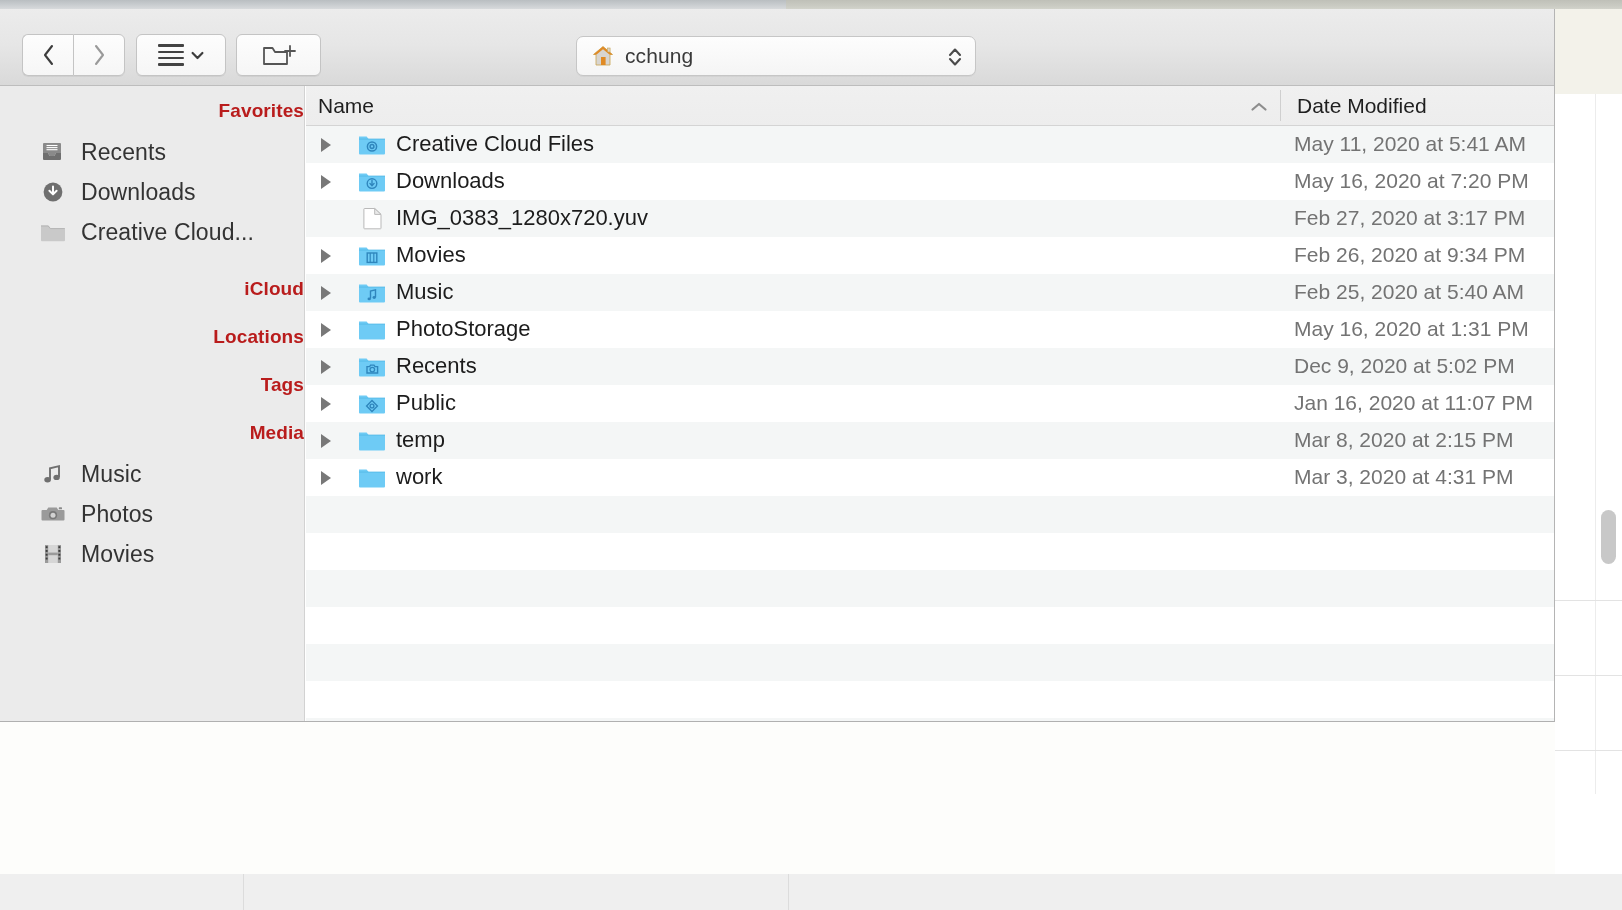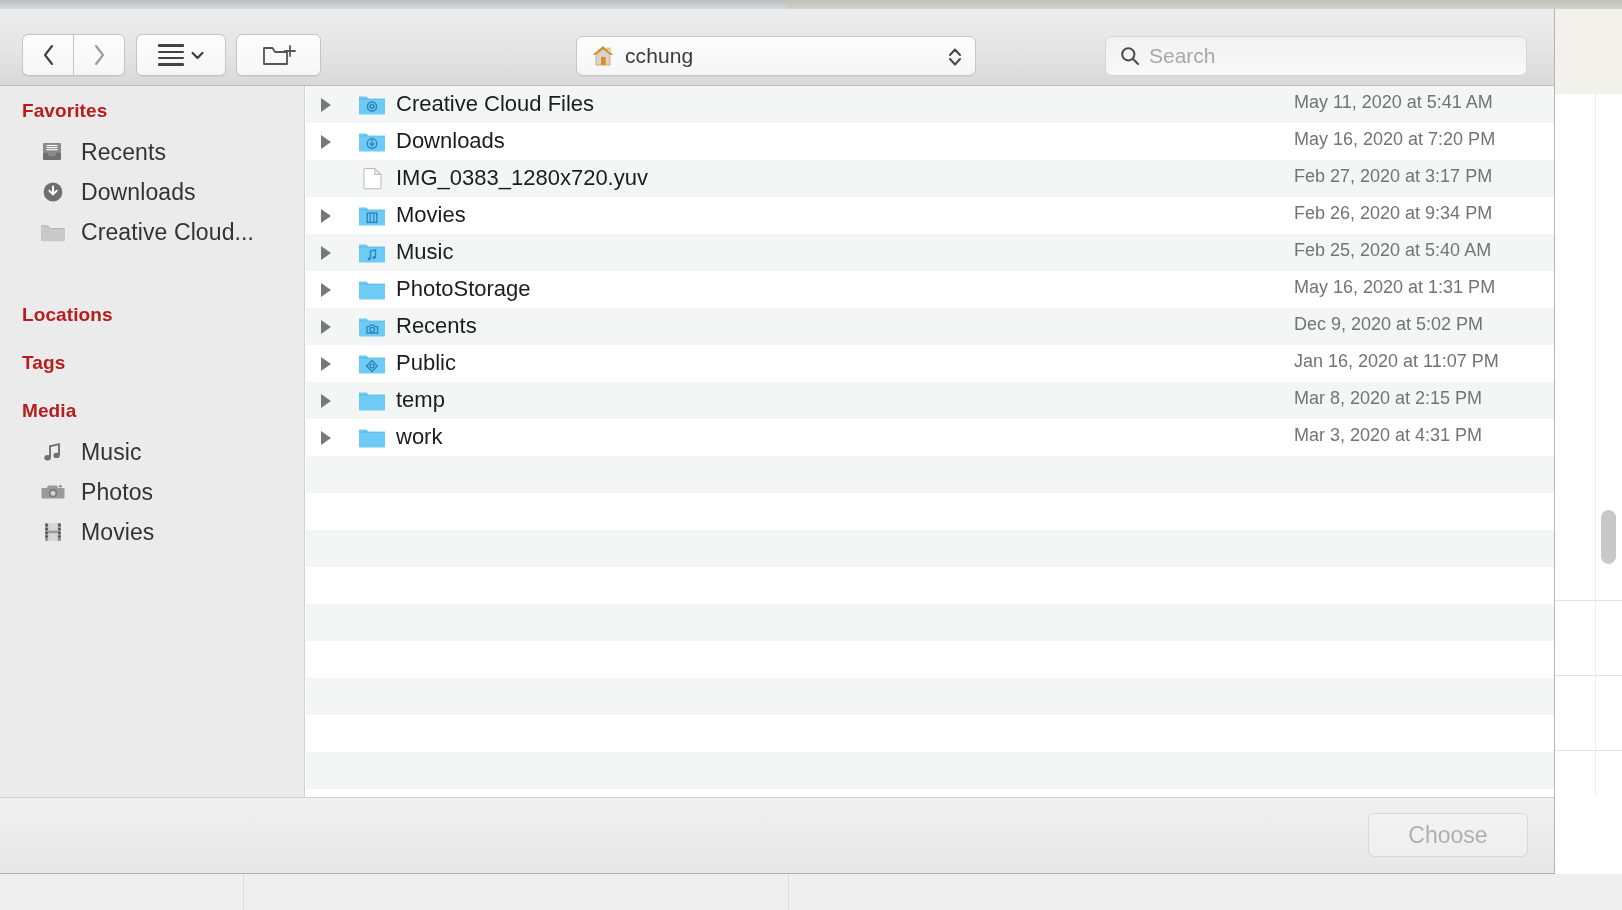--- a/index.html
+++ b/index.html
@@ -47,26 +47,27 @@
   .desktop-bottom {
     position: absolute; left: 0; top: 874px; width: 1622px; height: 36px;
     background: #efefef;
   }
   .desktop-bottom .dock-sep {
     position: absolute; top: 0; width: 1px; height: 36px; background: #dcdcdc;
   }
 
   
   #sheet {
-    position: absolute; left: 0; top: 9px; width: 1555px; height: 865px;
+    position: absolute; left: 0; top: 9px; width: 1555px; height: 713px;
     background: #ffffff;
     border-right: 1px solid #b4b4b4;
     border-bottom: 1px solid #b0b0b0;
     box-sizing: border-box;
     overflow: hidden;
+    text-align: right;
   }
 
   
   .toolbar {
     position: absolute; left: 0; top: 0; width: 1554px; height: 77px;
     background: linear-gradient(180deg, #ececec 0%, #e6e6e6 48%, #d9d9d9 100%);
     border-bottom: 1px solid #bdbdbd;
     box-sizing: border-box;
   }
 
@@ -184,21 +185,21 @@
     position: absolute; left: 15px; top: 12px; width: 0; height: 0;
     border-left: 10px solid #787878;
     border-top: 7px solid transparent;
     border-bottom: 7px solid transparent;
   }
   .row .ficon { position: absolute; left: 52px; top: 7px; width: 28px; height: 23px; }
   .row .fname {
     position: absolute; left: 90px; top: 5px; font-size: 22px; color: #1c1c1c; white-space: nowrap;
   }
   .row .fdate {
-    position: absolute; left: 988px; top: 6px; font-size: 18px; color: #737373; white-space: nowrap;
+    position: absolute; left: 988px; top: 6px; font-size: 21px; color: #737373; white-space: nowrap;
   }
 
   
   .bottombar {
     position: absolute; left: 0; top: 788px; width: 1554px; height: 76px;
     background: linear-gradient(180deg, #f0f0f0 0%, #e7e7e7 100%);
     border-top: 1px solid #d0d0d0;
     box-sizing: border-box;
   }
   .btn {
@@ -282,27 +283,20 @@
           <rect x="10" y="13" width="4.6" height="8" fill="#e08a24"></rect>
           <rect x="16.5" y="4" width="2.6" height="4" fill="#d8d5d0" stroke="#c9a24f" stroke-width="0.6"></rect>
         </svg>
         <span class="label">cchung</span>
         <svg class="stepper" viewBox="0 0 16 24">
           <path d="M3 10 L8 4.5 L13 10"></path>
           <path d="M3 14 L8 19.5 L13 14"></path>
         </svg>
       </div>
 
-      <div class="searchbox">
-        <svg class="mag" viewBox="0 0 20 20">
-          <circle cx="8.3" cy="8.3" r="6.1"></circle>
-          <line x1="12.8" y1="12.8" x2="18" y2="18"></line>
-        </svg>
-        <span class="ph">Search</span>
-      </div>
     </div>
 
     <div class="sidebar">
       <div id="sidebar-body">
           <div style="height:14px"></div>
           <div class="sb-header">Favorites</div>
           <div style="height:10px"></div>
           <div class="sb-item">
       <span class="ic">
               <svg viewBox="0 0 26 26" width="26" height="26">
@@ -329,20 +323,21 @@
           <div class="sb-item">
       <span class="ic">
               <svg viewBox="0 0 28 24" width="28" height="24">
                 <path d="M2 5.5 h7.4 l2.1 2.6 H26 v12.2 a1 1 0 0 1 -1 1 H3 a1 1 0 0 1 -1 -1 Z" fill="#c9c9c9"></path>
                 <path d="M2 6 h7.2 l2.1 2.6 H25.6" fill="none" stroke="#b5b5b5" stroke-width="1"></path>
               </svg>
             </span>
       <span class="tx">Creative Cloud...</span>
     </div>
           <div style="height:26px"></div>
+          <div class="sb-header">iCloud</div>
           <div style="height:26px"></div>
           <div class="sb-header">Locations</div>
           <div style="height:26px"></div>
           <div class="sb-header">Tags</div>
           <div style="height:26px"></div>
           <div class="sb-header">Media</div>
           <div style="height:10px"></div>
           <div class="sb-item">
       <span class="ic">
               <svg viewBox="0 0 26 26" width="26" height="26">
@@ -381,20 +376,28 @@
                   <rect x="18.4" y="16.6" width="1.9" height="1.9"></rect>
                 </g>
               </svg>
             </span>
       <span class="tx">Movies</span>
     </div>
         </div>
     </div>
 
     <div class="listpane">
+      <div class="colhead">
+        <span class="ch-name">Name</span>
+        <svg class="sortarrow" viewBox="0 0 20 12">
+          <path d="M3.5 8.5 L10 3 L16.5 8.5"></path>
+        </svg>
+        <span class="divider"></span>
+        <span class="ch-date">Date Modified</span>
+      </div>
       <div class="rows" id="rows-body">
           <div class="row even">
     <span class="twisty"></span>
     <span class="ficon"><svg viewBox="0 0 28 23" width="28" height="23">
                 <path d="M1 3.5 h7.6 l2 2.6 H27 v14.4 a1 1 0 0 1 -1 1 H2 a1 1 0 0 1 -1 -1 Z" fill="#6ecbf5"></path>
                 <path d="M1 6.1 h26" stroke="#55b9e8" stroke-width="0.9" fill="none"></path>
                 <g fill="none" stroke="#2f86bd" stroke-width="1.5">
                   <circle cx="14" cy="13.5" r="4.6"></circle>
                   <circle cx="14" cy="13.5" r="1.9"></circle>
                 </g>

